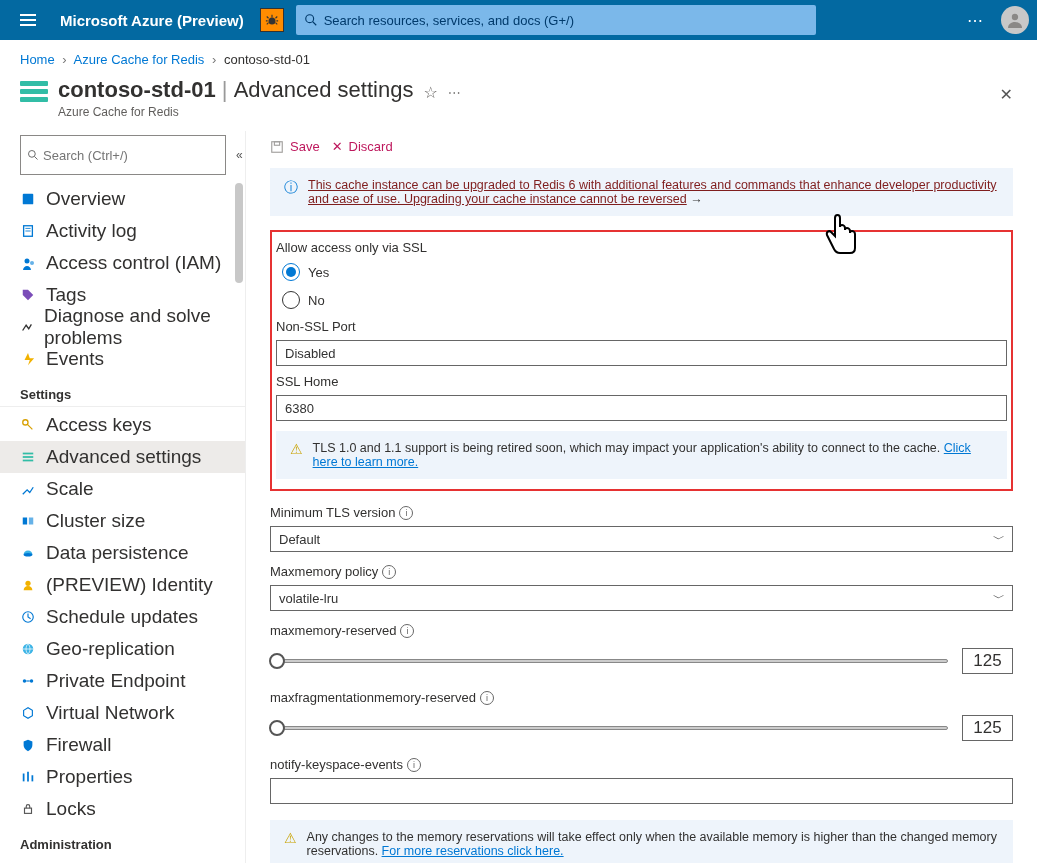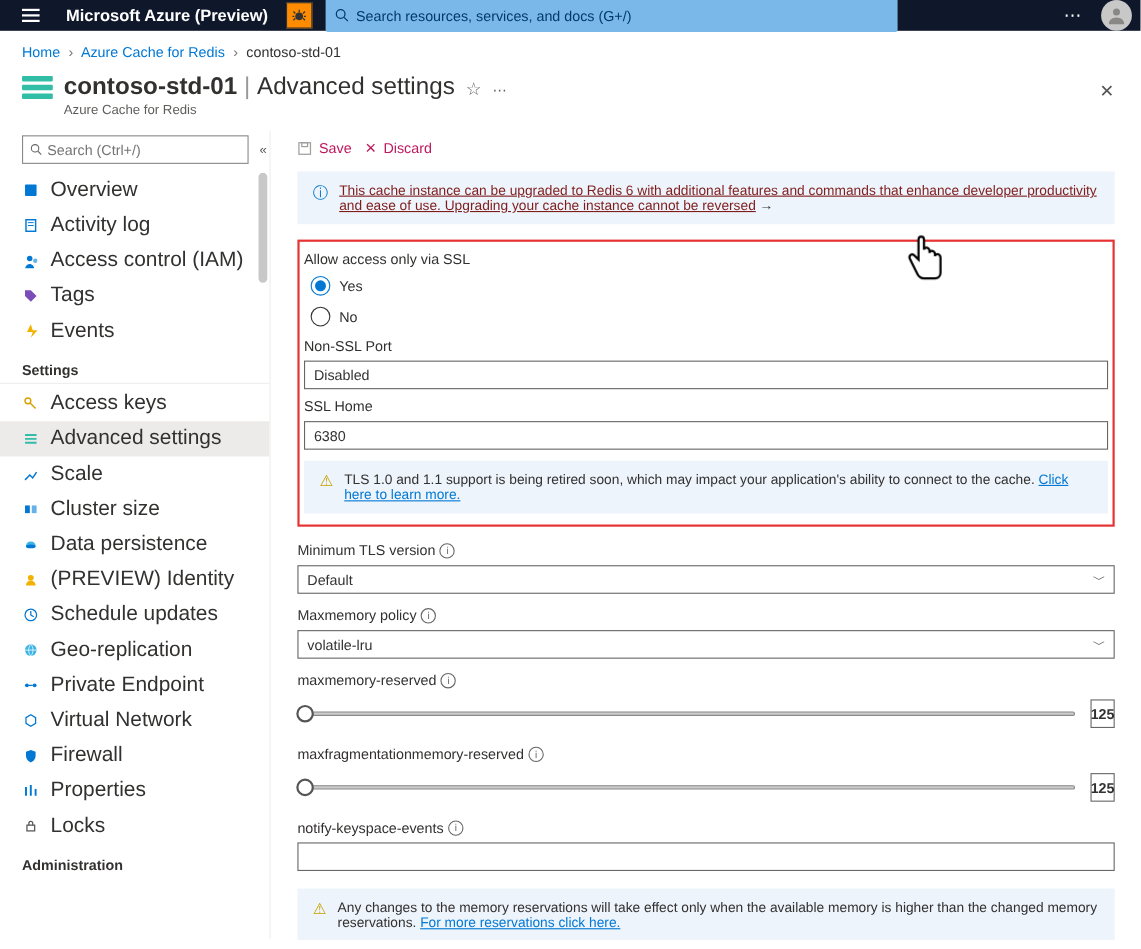--- a/index.html
+++ b/index.html
@@ -1,19 +1,19 @@
 <!DOCTYPE html>
 <html><head>
 <meta charset="utf-8">
 <style>
 * { box-sizing: border-box; margin: 0; padding: 0; font-family: 'Segoe UI', Arial, sans-serif; }
 body { font-size: 13px; color: #323130; background: #fff; overflow: hidden; }
 
 
-.topbar { background: #0f172a; height: 28px; display: flex; align-items: center; padding: 0 8px; color: #fff; }
+.topbar { background: #0369a1; height: 40px; display: flex; align-items: center; padding: 0 8px; color: #fff; }
 .hamburger { width: 40px; height: 40px; display:flex; align-items:center; justify-content:center; cursor:pointer; }
 .hamburger-icon { width:16px; height:2px; background:#fff; position:relative; }
 .hamburger-icon::before, .hamburger-icon::after { content:''; position:absolute; width:16px; height:2px; background:#fff; left:0; }
 .hamburger-icon::before { top:-5px; } .hamburger-icon::after { top:5px; }
 .brand { font-weight:600; font-size:15px; margin-left: 12px; margin-right: 16px; }
 .preview-badge { width:24px; height:24px; background:#ff8c00; border:1px solid #333; display:flex; align-items:center; justify-content:center; margin-right:12px; font-size:14px; }
 .searchbar { flex:1; max-width:520px; height:30px; background:#7bb8ea; border-radius:2px; display:flex; align-items:center; padding:0 8px; color:#003a6b; }
 .searchbar input { background:transparent; border:none; outline:none; flex:1; font-size:13px; color:#003a6b; padding-left:6px; }
 .searchbar input::placeholder { color: #003a6b; }
 .top-right { margin-left:auto; display:flex; align-items:center; gap:16px; }
@@ -34,21 +34,21 @@
 .title-sep { color:#999; font-weight:300; }
 .head-actions { margin-left:10px; display:flex; align-items:center; gap:10px; margin-top:6px; color:#605e5c; font-size:16px; }
 .close-x { margin-left:auto; font-size:16px; color:#555; cursor:pointer; margin-top:4px; padding:4px; }
 
 
 .layout { display:flex; height: calc(863px - 40px - 32px - 56px); }
 
 
 .sidebar { width:246px; border-right:1px solid #eee; display:flex; flex-direction:column; position:relative; }
 .side-search-row { display:flex; align-items:center; padding:4px 10px 8px 20px; }
-.side-search { flex:1; height:26px; border:1px solid #8a8886; display:flex; align-items:center; padding:0 6px; }
+.side-search { flex:1; height:40px; border:1px solid #8a8886; display:flex; align-items:center; padding:0 6px; }
 .side-search input { border:none; outline:none; flex:1; font-size:13px; padding-left:4px; }
 .collapse-chev { margin-left:10px; color:#555; font-size:12px; cursor:pointer; }
 .side-scroll { flex:1; overflow-y:auto; position:relative; padding-bottom:10px; }
 .side-item { display:flex; align-items:center; height:32px; padding:0 20px; cursor:pointer; font-size:19px; gap:10px; }
 .side-item.selected { background:#edebe9; }
 .side-group { padding: 12px 20px 4px; font-weight:600; font-size:13px; border-bottom:1px solid #eee; margin-bottom:2px; }
 .sicon { width:16px; height:16px; display:inline-flex; align-items:center; justify-content:center; font-size:14px; }
 .scrollbar-fake { position:absolute; right:2px; top:0; width:8px; height:100px; background:#c8c8c8; border-radius:4px; }
 
 
@@ -77,21 +77,21 @@
 
 .select-wrap { position:relative; margin-bottom:12px; }
 .select-wrap .tinput { padding-right:28px; }
 .chev-down { position:absolute; right:8px; top:5px; color:#555; font-size:12px; pointer-events:none; }
 
 .info-circ { width:14px; height:14px; border:1px solid #666; border-radius:50%; display:inline-flex; align-items:center; justify-content:center; font-size:9px; color:#666; }
 
 .slider-row { display:flex; align-items:center; gap:14px; margin:10px 0 16px; }
 .slider-track { flex:1; height:4px; background:#ccc; border:1px solid #888; border-radius:2px; position:relative; }
 .slider-thumb { position:absolute; left:-2px; top:-7px; width:16px; height:16px; border:2px solid #555; border-radius:50%; background:#fff; }
-.slider-val { width:22px; height:26px; border:1px solid #666; text-align:center; font-size:13px; display:flex; align-items:center; justify-content:center;font-weight:bold; }
+.slider-val { width:51px; height:26px; border:1px solid #666; text-align:center; font-size:17px; display:flex; align-items:center; justify-content:center; }
 
 .cursor-overlay { position:absolute; left:818px; top:212px; pointer-events:none; }
 .cursor-svg { width:44px; height:52px; }
 
 svg { display:block; }
 </style>
 </head>
 <body>
 
 <div class="topbar">
@@ -200,20 +200,28 @@
             <span class="sicon">
               <svg width="14" height="14" viewBox="0 0 16 16">
                 <path d="M2 2h6l6 6-6 6-6-6z" fill="#7b4db8"></path>
               </svg>
             </span>
             <span>Tags</span>
           </div>
           <div class="side-item">
             <span class="sicon">
               <svg width="14" height="14" viewBox="0 0 16 16">
+                <path d="M3 12l4-6 3 4 3-5" fill="none" stroke="#333" stroke-width="1.5"></path>
+              </svg>
+            </span>
+            <span>Diagnose and solve problems</span>
+          </div>
+          <div class="side-item">
+            <span class="sicon">
+              <svg width="14" height="14" viewBox="0 0 16 16">
                 <path d="M8 1l2 6h5l-7 8 2-6H4z" fill="#f2b200"></path>
               </svg>
             </span>
             <span>Events</span>
           </div>
         </div>
       <div class="side-group">Settings</div>
       <div id="side-settings">
           <div class="side-item">
             <span class="sicon">

